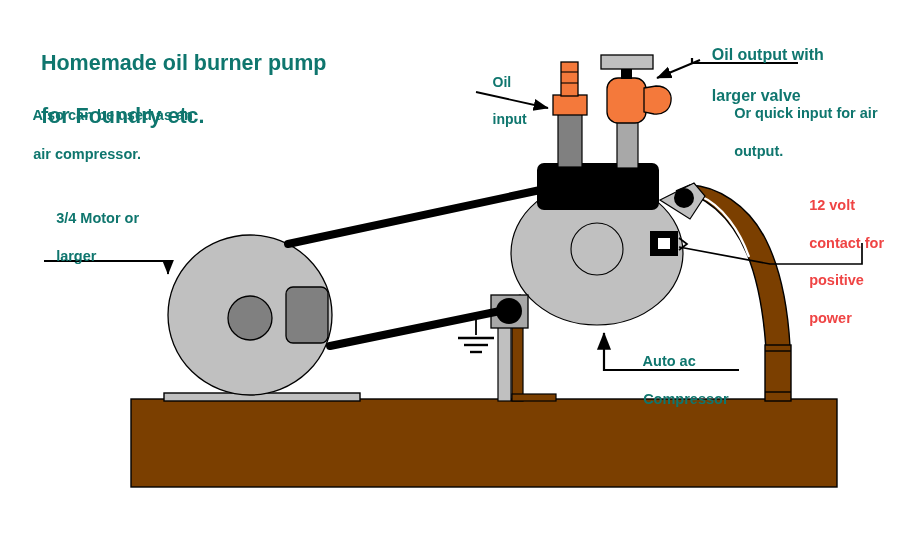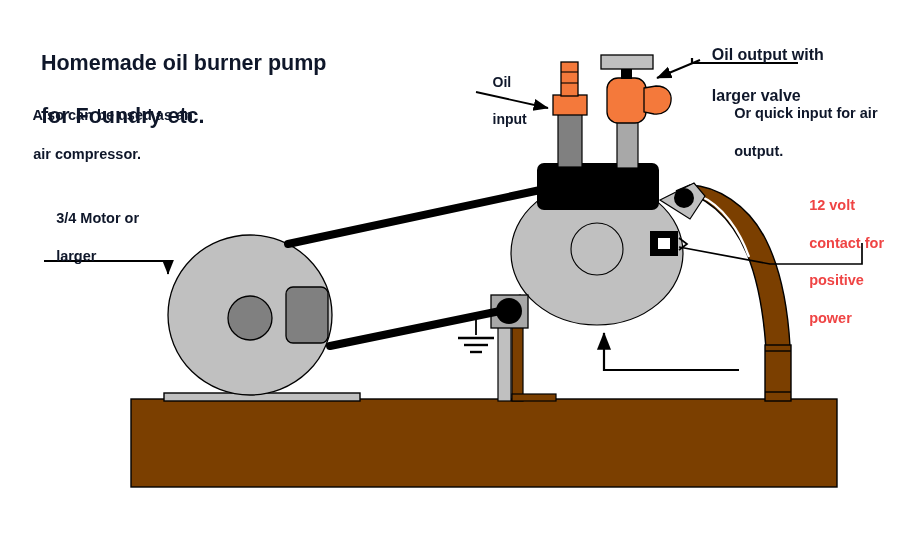--- a/index.html
+++ b/index.html
@@ -27,21 +27,21 @@
   }
   .lbl {
     position: absolute;
     margin: 0;
     white-space: pre;
     line-height: 1.18;
     font-family: "Liberation Sans", sans-serif;
     font-weight: bold;
     letter-spacing: 0px;
   }
-  .lbl-blue { color: #0f172a; }
+  .lbl-blue { color: #0f766e; }
   .lbl-red  { color: #ef4444; }
 
   #title-main {
     left: 17px;
     top: 23px;
     font-size: 21.5px;
     line-height: 1.24;
   }
   #title-sub {
     left: 17px;
@@ -207,14 +207,18 @@
     <span>output.</span>
   </div>
 
   <div class="lbl lbl-red" id="label-12volt">
     <span>12 volt</span><br>
     <span>contact for</span><br>
     <span>positive</span><br>
     <span>power</span>
   </div>
 
+  <div class="lbl lbl-blue" id="label-auto-ac">
+    <span>Auto ac</span><br>
+    <span>Compressor</span>
+  </div>
 
 </div>
 
 </body></html>

